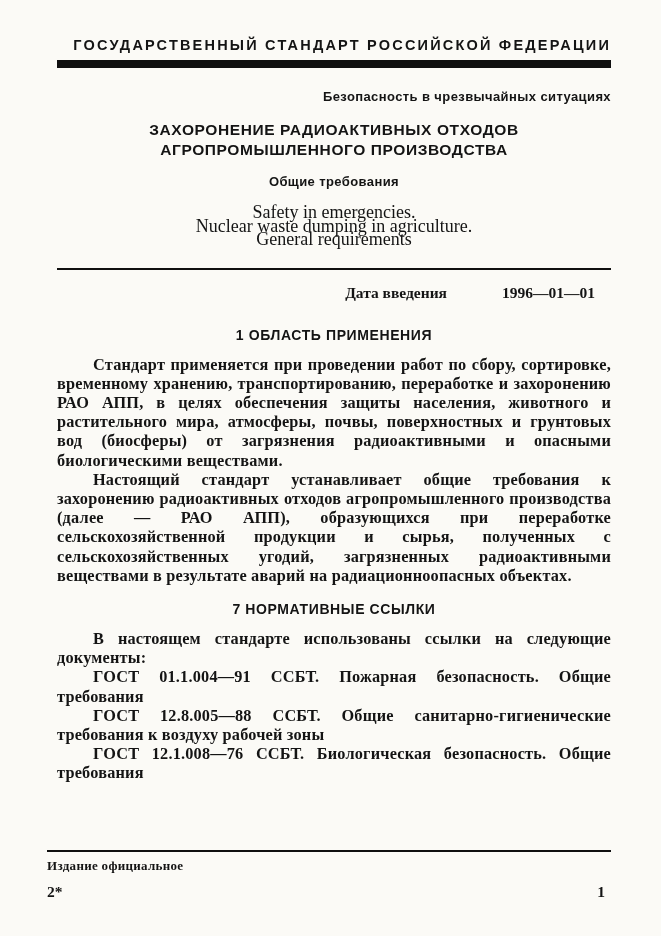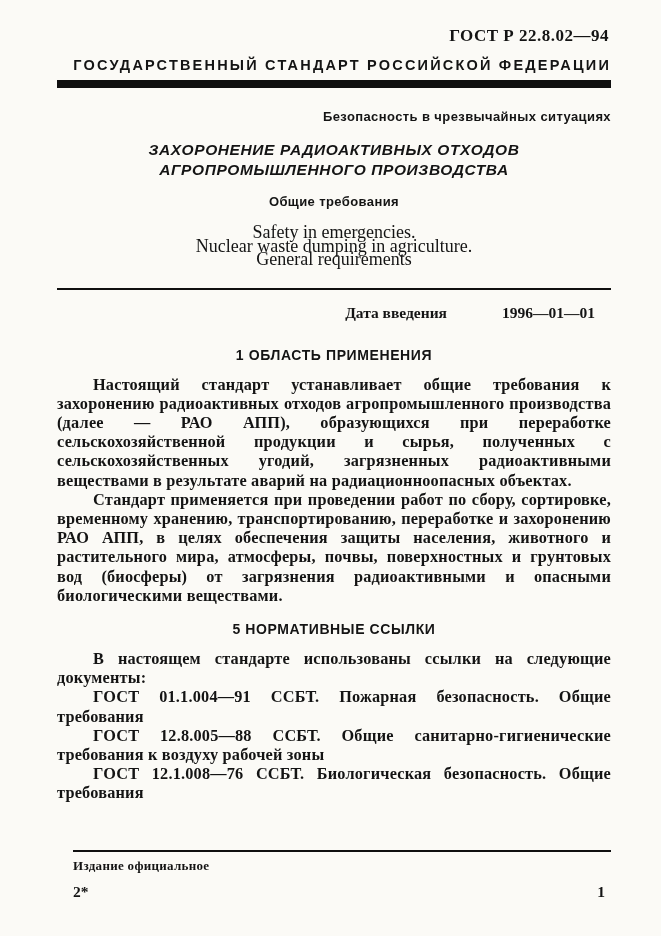--- a/index.html
+++ b/index.html
@@ -46,21 +46,20 @@
     letter-spacing:0.4px;
   }
   .doc-title {
     margin-top:16px;
     text-align:center;
     font-family:"Liberation Sans", sans-serif;
     font-weight:bold;
     font-size:15.5px;
     letter-spacing:0.6px;
     line-height:20px;
-    font-style:italic;
   }
   .doc-subtitle {
     margin-top:14px;
     text-align:center;
     font-family:"Liberation Sans", sans-serif;
     font-weight:bold;
     font-size:13px;
     letter-spacing:0.4px;
   }
   .title-en {
@@ -97,21 +96,21 @@
     font-size:16.3px;
     font-weight:bold;
     line-height:19.2px;
     text-align:justify;
     text-indent:36px;
     letter-spacing:0.2px;
   }
   .section-heading.second { margin-top:16px; }
   .footer {
     position:absolute;
-    left:73px; right:50px; top:850px;
+    left:47px; right:50px; top:850px;
   }
   .footer-rule { height:2px; background:#101010; }
   .edition-note {
     margin-top:6px;
     font-weight:bold;
     font-size:13px;
     letter-spacing:0.3px;
   }
   .footer-row {
     margin-top:9px;
@@ -120,21 +119,20 @@
     font-weight:bold;
     font-size:15.5px;
   }
   .footer-row .pagenum { padding-right:6px; }
 </style>
 </head>
 <body>
 
 <div class="page">
 
-  <div class="doc-code">ГОСТ Р 22.8.02—94</div>
 
   <div class="fed-header">ГОСУДАРСТВЕННЫЙ СТАНДАРТ РОССИЙСКОЙ ФЕДЕРАЦИИ</div>
   <div class="header-bar"></div>
 
   <div class="subject-line">Безопасность в чрезвычайных ситуациях</div>
 
   <div class="doc-title">
     <div>ЗАХОРОНЕНИЕ РАДИОАКТИВНЫХ ОТХОДОВ</div>
     <div>АГРОПРОМЫШЛЕННОГО ПРОИЗВОДСТВА</div>
   </div>
@@ -150,25 +148,25 @@
   <div class="rule"></div>
 
   <div class="date-line">
     <span>Дата введения</span>
     <span>1996—01—01</span>
   </div>
 
   <div class="section-heading">1 ОБЛАСТЬ ПРИМЕНЕНИЯ</div>
 
   <div class="body-text">
+    <p>Стандарт применяется при проведении работ по сбору, сортировке, временному хранению, транспортированию, переработке и захоронению РАО АПП, в целях обеспечения защиты населения, животного и растительного мира, атмосферы, почвы, поверхностных и грунтовых вод (биосферы) от загрязнения радиоактивными и опасными биологическими веществами.</p>
     <p>Настоящий стандарт устанавливает общие требования к захоронению радиоактивных отходов агропромышленного производства (далее — РАО АПП), образующихся при переработке сельскохозяйственной продукции и сырья, полученных с сельскохозяйственных угодий, загрязненных радиоактивными веществами в результате аварий на радиационноопасных объектах.</p>
-    <p>Стандарт применяется при проведении работ по сбору, сортировке, временному хранению, транспортированию, переработке и захоронению РАО АПП, в целях обеспечения защиты населения, животного и растительного мира, атмосферы, почвы, поверхностных и грунтовых вод (биосферы) от загрязнения радиоактивными и опасными биологическими веществами.</p>
   </div>
 
-  <div class="section-heading second">5 НОРМАТИВНЫЕ ССЫЛКИ</div>
+  <div class="section-heading second">7 НОРМАТИВНЫЕ ССЫЛКИ</div>
 
   <div class="body-text">
     <p>В настоящем стандарте использованы ссылки на следующие документы:</p>
     <p>ГОСТ 01.1.004—91 ССБТ. Пожарная безопасность. Общие требования</p>
     <p>ГОСТ 12.8.005—88 ССБТ. Общие санитарно-гигиенические требования к воздуху рабочей зоны</p>
     <p>ГОСТ 12.1.008—76 ССБТ. Биологическая безопасность. Общие требования</p>
   </div>
 
   <div class="footer">
     <div class="footer-rule"></div>

